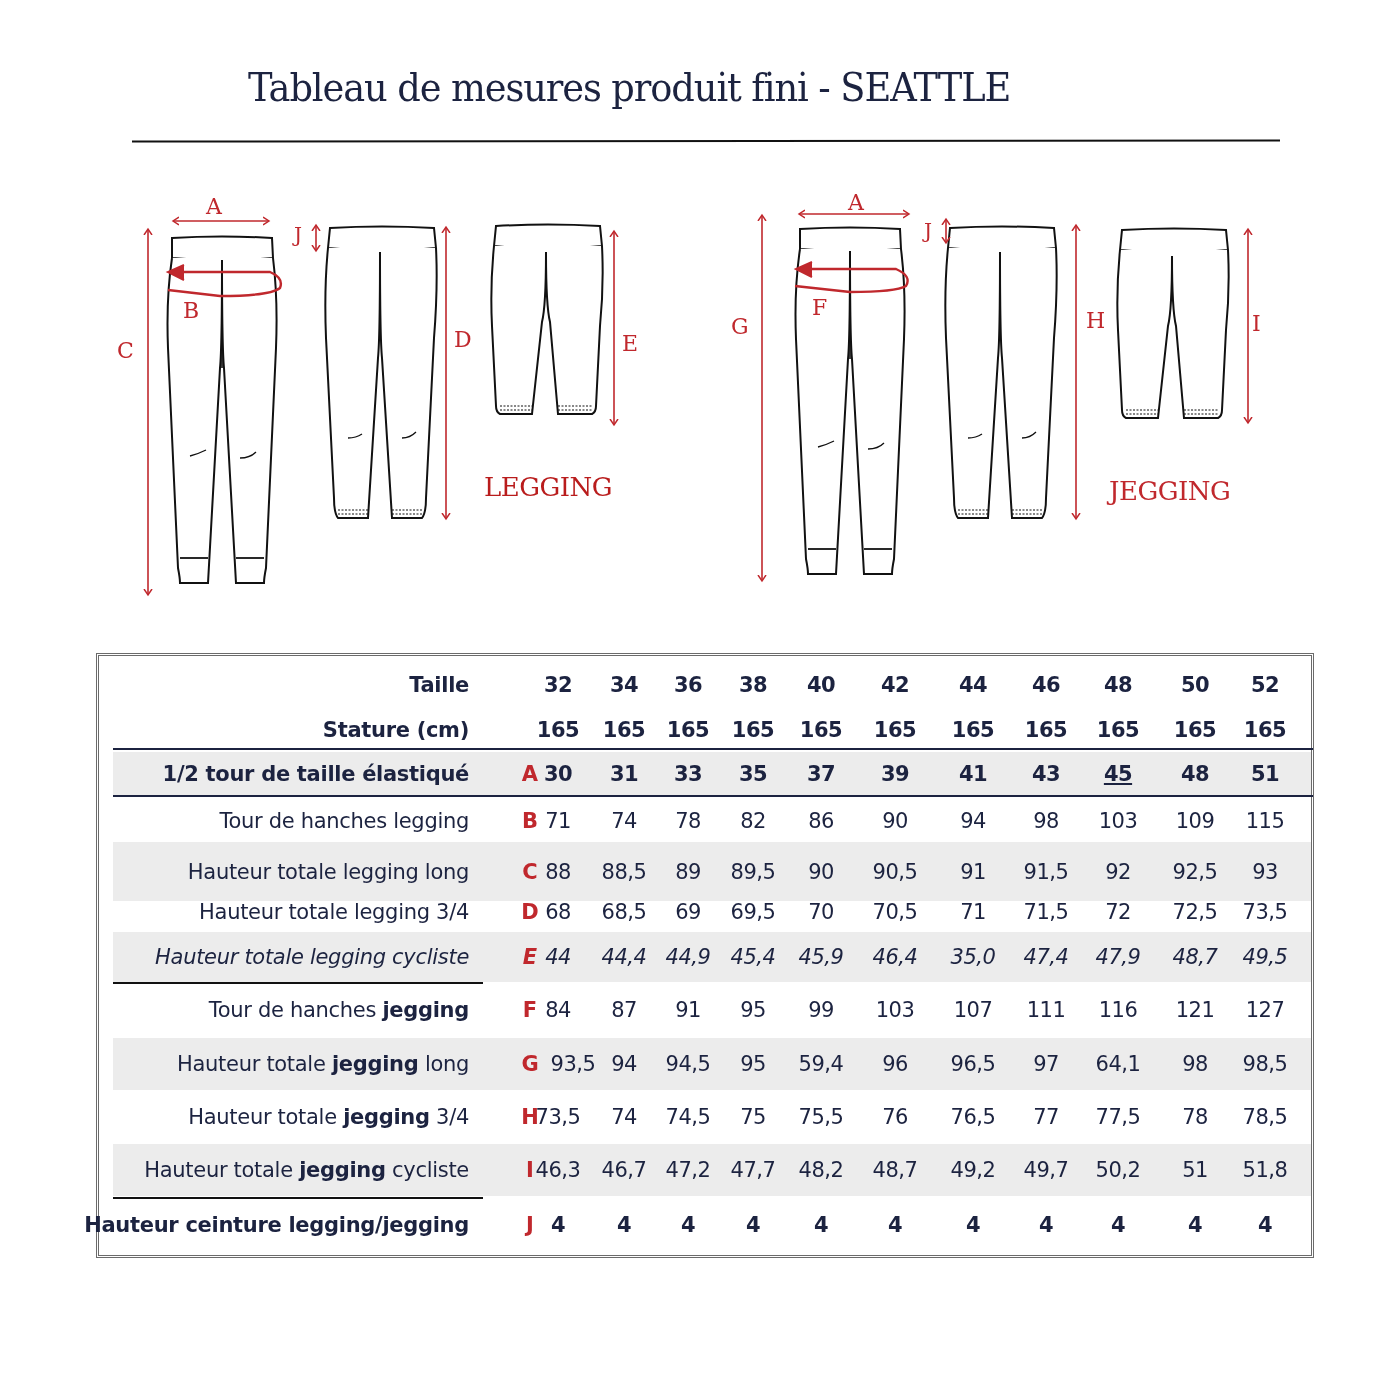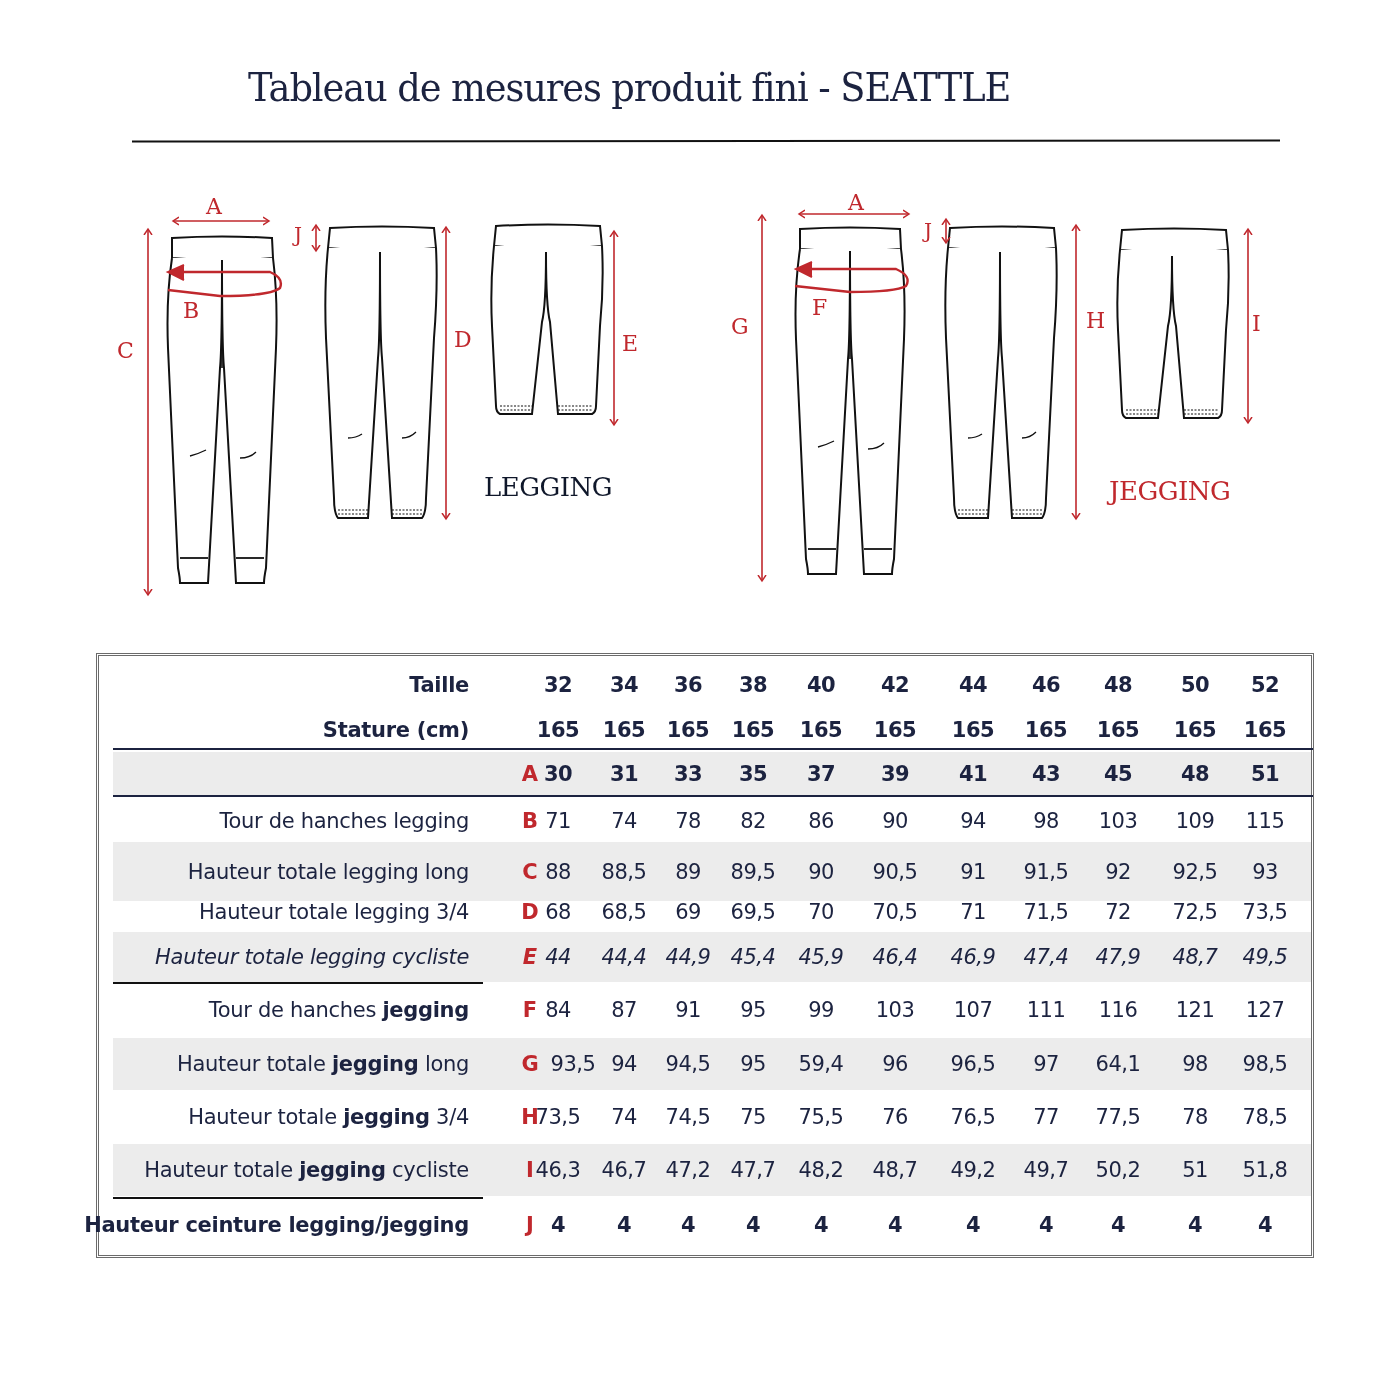--- a/index.html
+++ b/index.html
@@ -109,21 +109,21 @@
       <text class="lbl" x="924" y="238" font-size="20">J</text>
 
       <line x1="1076" y1="226" x2="1076" y2="518" stroke="#c0282d" stroke-width="1.6" marker-start="url(#ah)" marker-end="url(#ah)"></line>
       <text class="lbl" x="1086" y="328" font-size="22">H</text>
 
       <line x1="1248" y1="230" x2="1248" y2="422" stroke="#c0282d" stroke-width="1.6" marker-start="url(#ah)" marker-end="url(#ah)"></line>
       <text class="lbl" x="1252" y="331" font-size="22">I</text>
     </g>
   </svg>
 
-  <div style="position:absolute; left:484px; top:472px; font-family:'DejaVu Serif', serif; font-size:26px; color:#0f172a; letter-spacing:-0.5px;">LEGGING</div>
+  <div style="position:absolute; left:484px; top:472px; font-family:'DejaVu Serif', serif; font-size:26px; color:#b91c1c; letter-spacing:-0.5px;">LEGGING</div>
   <div style="position:absolute; left:1109px; top:476px; font-family:'DejaVu Serif', serif; font-size:26px; color:#c0282d; letter-spacing:-0.5px;">JEGGING</div>
 </div>
 
 <div class="table-box" id="tbl">
 
   <div class="row bold" style="top:6px;">
     <div class="cell-label">Taille</div>
 
   <div class="cell-val" style="left: 415px;">32</div>
       <div class="cell-val" style="left: 481px;">34</div>
@@ -152,30 +152,33 @@
       <div class="cell-val" style="left: 975px;">165</div>
       <div class="cell-val" style="left: 1052px;">165</div>
       <div class="cell-val" style="left: 1122px;">165</div>
     </div>
   <div class="rule-full" style="top:92px;"></div>
   <div class="rule-full" style="top:139px; height:1.5px;"></div>
   <div class="rule-label" style="top:326px;"></div>
   <div class="rule-label" style="top:541px;"></div>
   <div id="rows-container">
       <div class="row gray bold" style="top: 96px; height: 43px;">
+        <div class="cell-label">
+          <span style="white-space: pre;">1/2 tour de taille élastiqué</span>
+        </div>
         <div class="cell-letter">A</div>
         <div class="cell-val" style="left: 415px;">30</div>
         <div class="cell-val" style="left: 481px;">31</div>
         <div class="cell-val" style="left: 545px;">33</div>
         <div class="cell-val" style="left: 610px;">35</div>
         <div class="cell-val" style="left: 678px;">37</div>
         <div class="cell-val" style="left: 752px;">39</div>
         <div class="cell-val" style="left: 830px;">41</div>
         <div class="cell-val" style="left: 903px;">43</div>
-        <div class="cell-val" style="left: 975px;">45</div>
+        <div class="cell-val" style="left: 975px; text-decoration: underline;">45</div>
         <div class="cell-val" style="left: 1052px;">48</div>
         <div class="cell-val" style="left: 1122px;">51</div>
       </div>
       <div class="row" style="top: 144px; height: 42px;">
         <div class="cell-label">
           <span style="white-space: pre;">Tour de hanches legging</span>
         </div>
         <div class="cell-letter">B</div>
         <div class="cell-val" style="left: 415px;">71</div>
         <div class="cell-val" style="left: 481px;">74</div>
@@ -227,21 +230,21 @@
         <div class="cell-label">
           <span style="white-space: pre;">Hauteur totale legging cycliste</span>
         </div>
         <div class="cell-letter">E</div>
         <div class="cell-val" style="left: 415px;">44</div>
         <div class="cell-val" style="left: 481px;">44,4</div>
         <div class="cell-val" style="left: 545px;">44,9</div>
         <div class="cell-val" style="left: 610px;">45,4</div>
         <div class="cell-val" style="left: 678px;">45,9</div>
         <div class="cell-val" style="left: 752px;">46,4</div>
-        <div class="cell-val" style="left: 830px;">46,9</div>
+        <div class="cell-val" style="left: 830px;">35,0</div>
         <div class="cell-val" style="left: 903px;">47,4</div>
         <div class="cell-val" style="left: 975px;">47,9</div>
         <div class="cell-val" style="left: 1052px;">48,7</div>
         <div class="cell-val" style="left: 1122px;">49,5</div>
       </div>
       <div class="row" style="top: 328px; height: 52px;">
         <div class="cell-label">
           <span style="white-space: pre;">Tour de hanches </span>
           <b class="j">jegging</b>
         </div>

